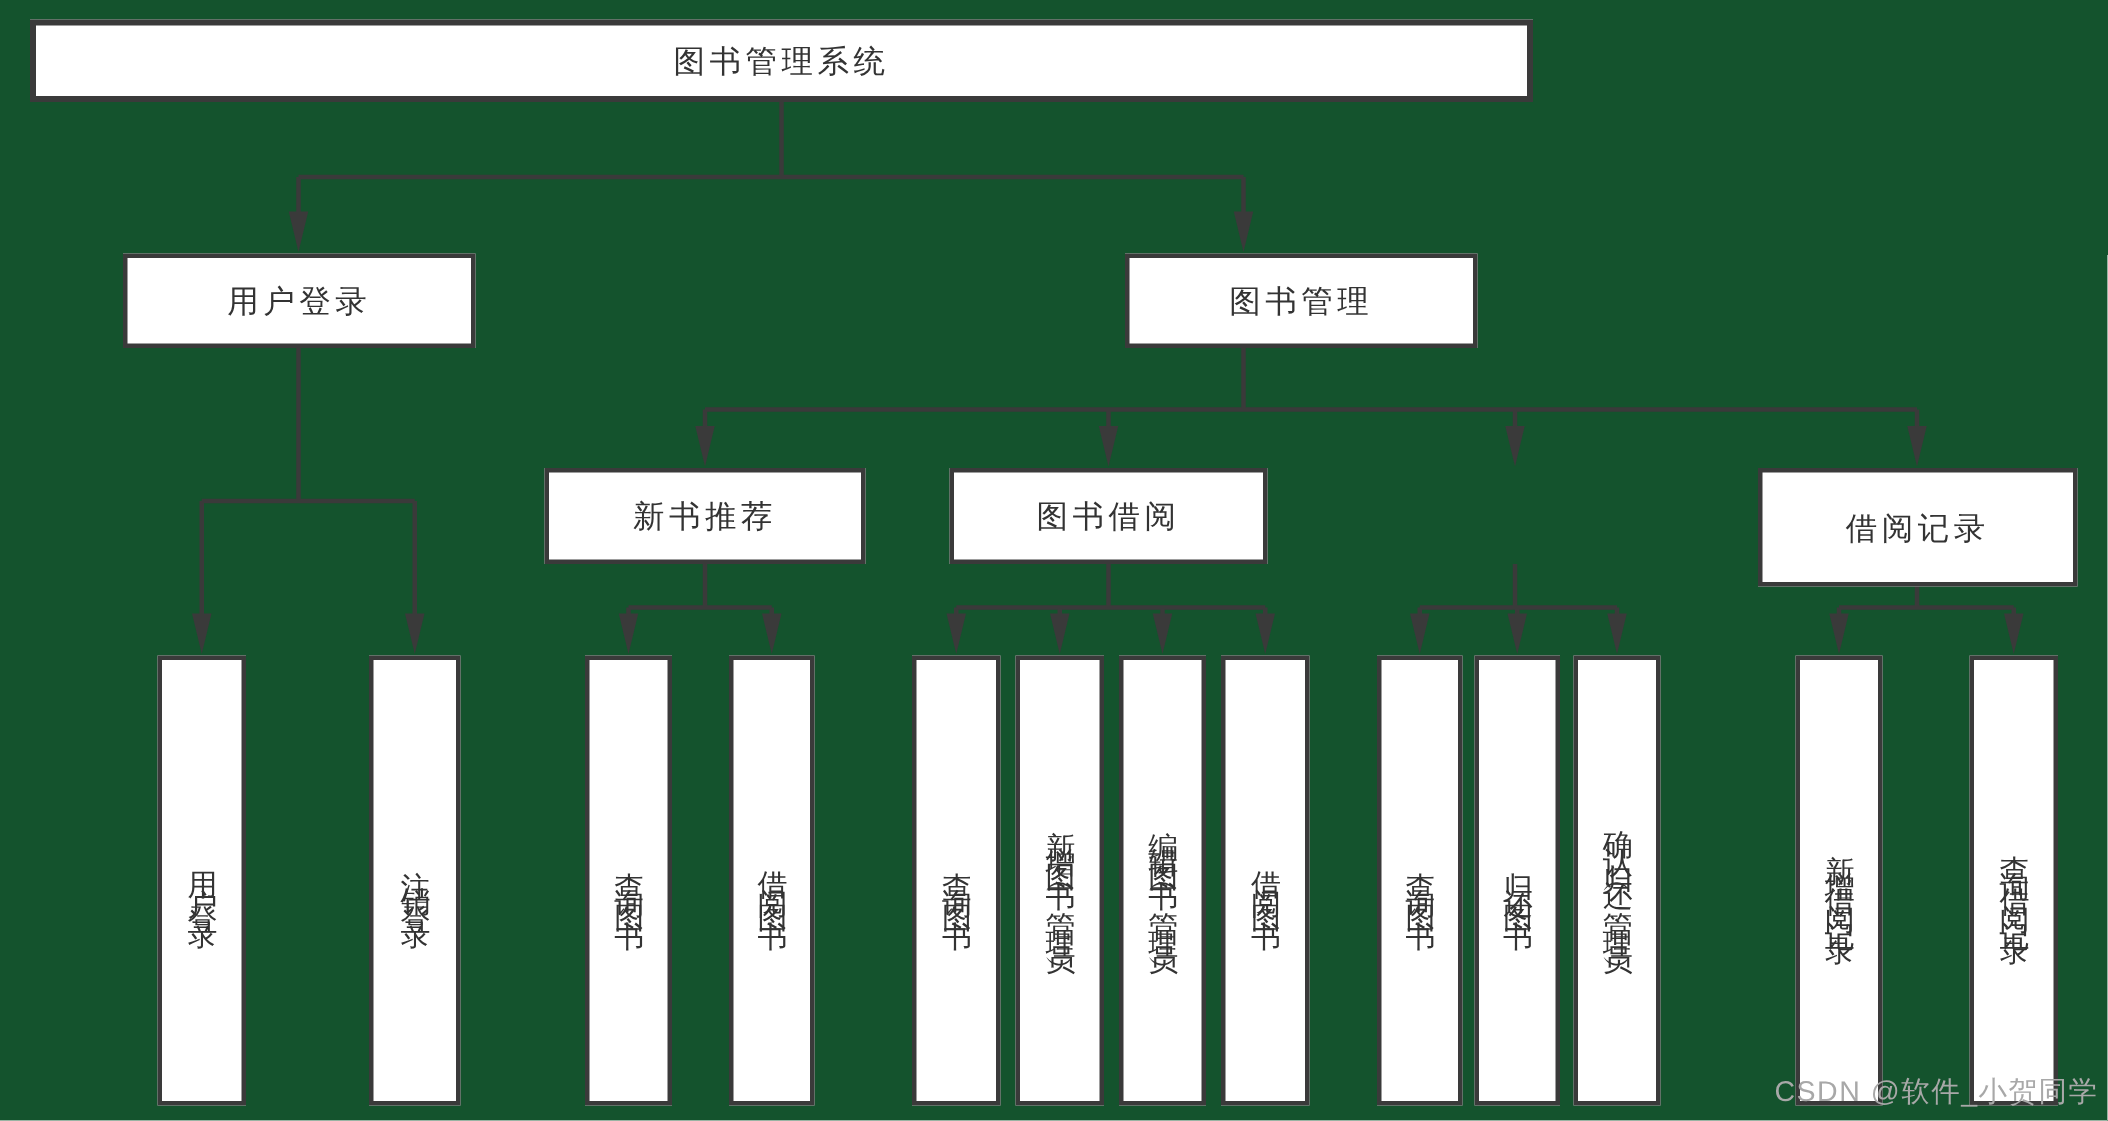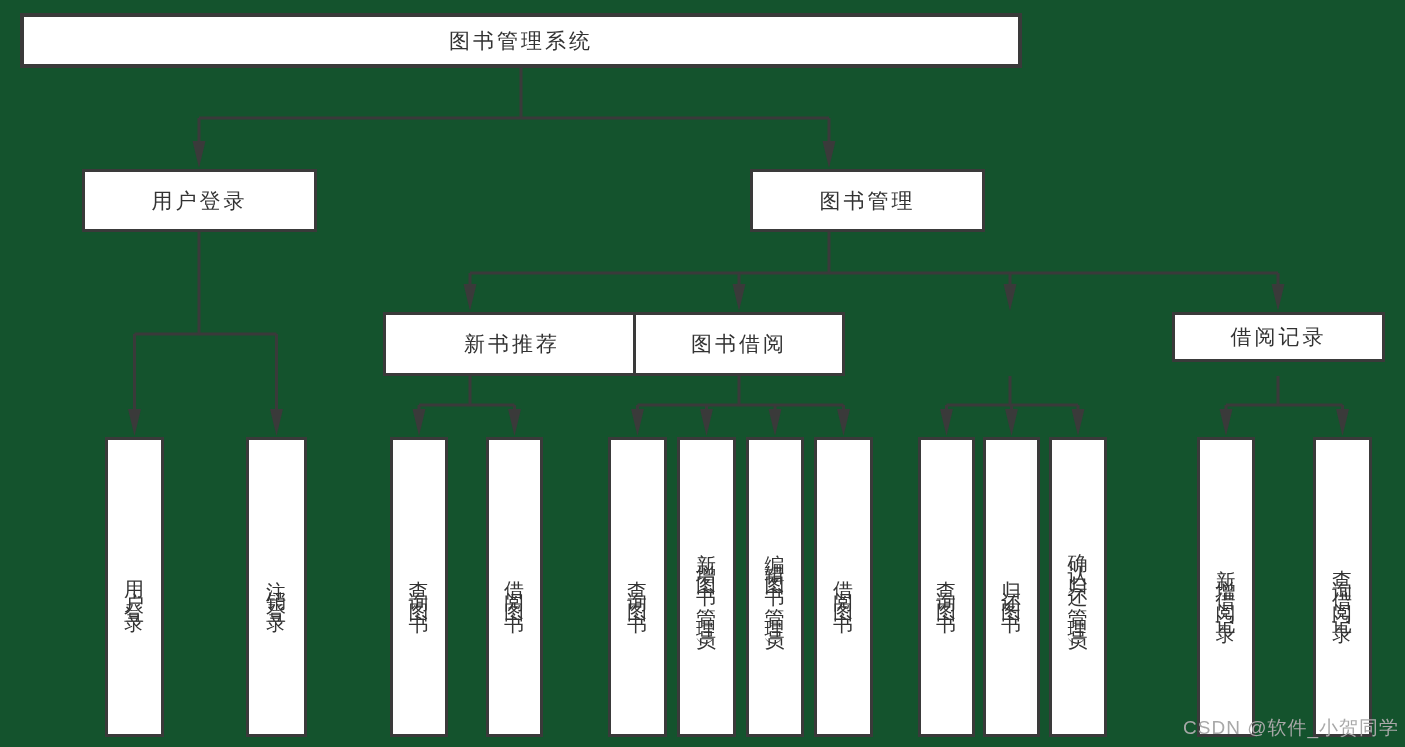--- a/index.html
+++ b/index.html
@@ -102,27 +102,27 @@
     <span>图书管理系统</span>
   </div>
 
   <div class="node hnode" style="left:82px; top:169px; width:235px; height:63px;">
     <span>用户登录</span>
   </div>
   <div class="node hnode" style="left:712px; top:169px; width:235px; height:63px;margin-left:38px;">
     <span>图书管理</span>
   </div>
 
-  <div class="node hnode" style="left:383px; top:312px; width:258px; height:64px;">
+  <div class="node hnode" style="left:363px; top:312px; width:214px; height:64px;">
     <span>新书推荐</span>
   </div>
   <div class="node hnode" style="left:633px; top:312px; width:212px; height:64px;">
     <span>图书借阅</span>
   </div>
-  <div class="node hnode" style="left:1172px; top:312px; width:213px; height:50px;">
+  <div class="node hnode" style="left:1172px; top:312px; width:213px; height:79px;">
     <span>借阅记录</span>
   </div>
 
   <div class="node leaf" style="left:105px; top:437px; width:59px; height:300px;">
     <span class="vtext">用户登录</span>
   </div>
   <div class="node leaf" style="left:246px; top:437px; width:61px; height:300px;">
     <span class="vtext">注销登录</span>
   </div>
 

